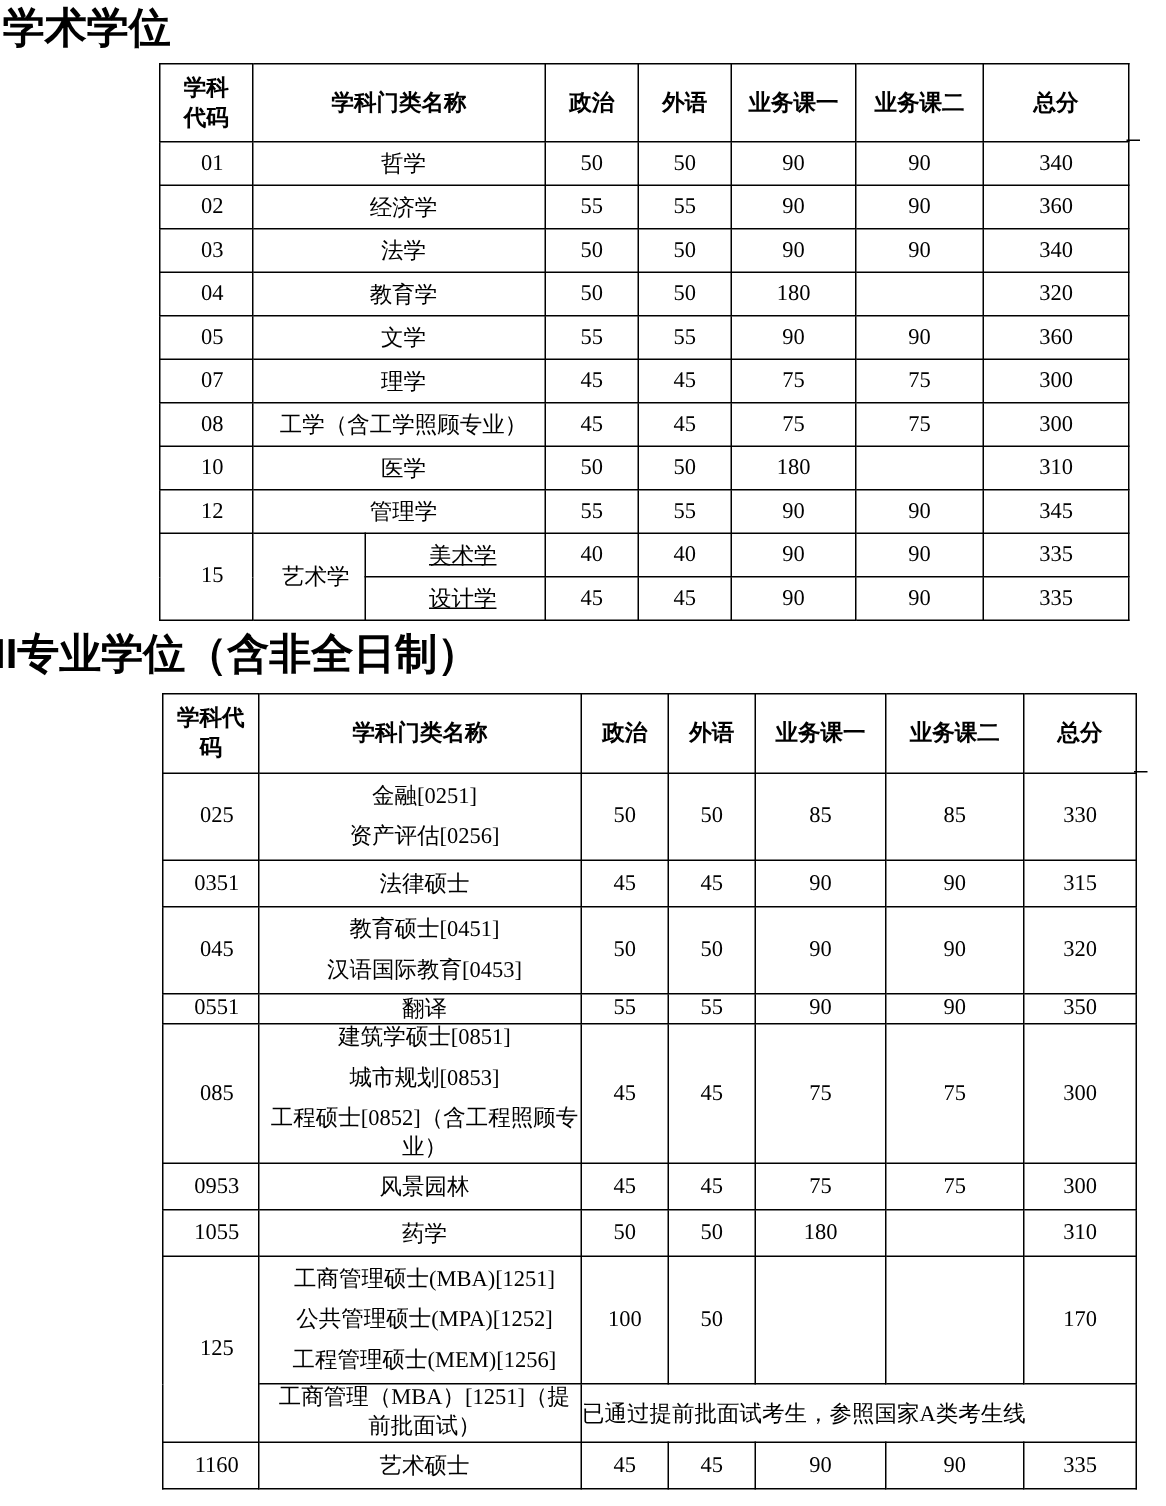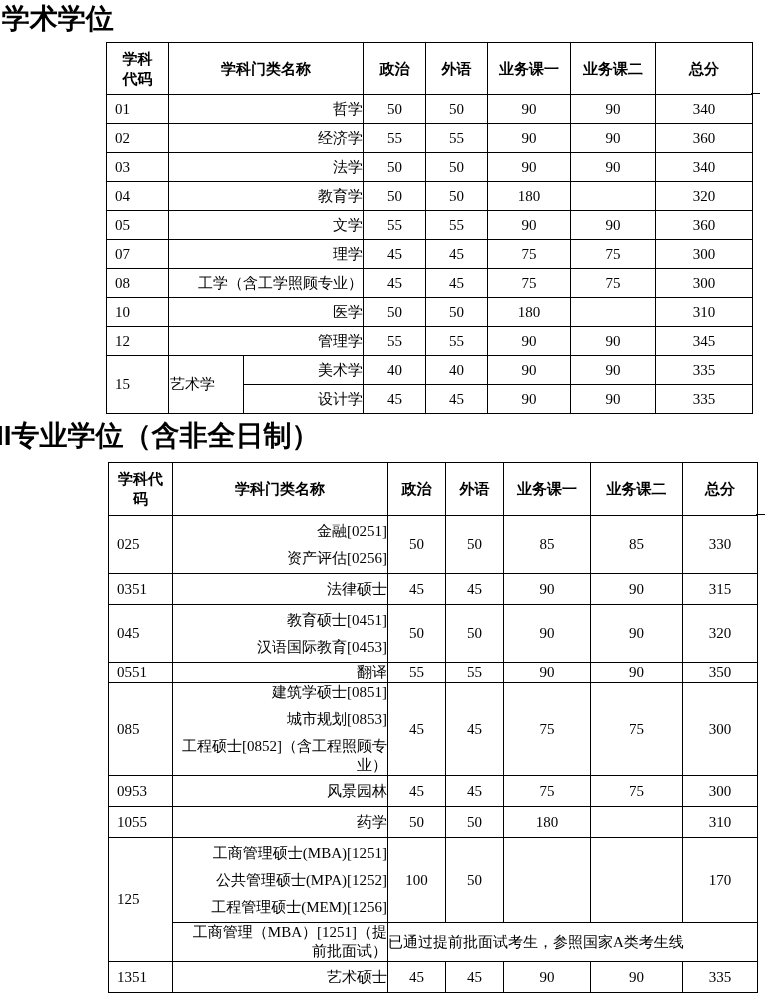--- a/index.html
+++ b/index.html
@@ -23,24 +23,24 @@
   #table1 { left:106px; top:42px;  width:646px; }
   #table2 { left:108px; top:462px; width:649px; }
 
   td,th { border:1px solid #000; padding:0; vertical-align:middle; overflow:hidden; }
   th { font-weight:bold; text-align:center; white-space:pre-line; line-height:20px; font-size:15px; }
 
   #table1 thead tr { height:52px; }
   #table1 tbody tr { height:29px; }
   #table2 thead tr { height:53px; }
 
-  .code  { text-align:left; padding-left:8px; }
-  .name  { text-align:right; padding-left:6px; }
-  .group { text-align:left; padding-left:1px; }
-  .sub   { padding-left:10px; }
+  .code  { text-align:center; padding-left:8px; }
+  .name  { text-align:center; padding-left:6px; }
+  .group { text-align:left; padding-left:19px; }
+  .sub   { padding-left:10px;text-decoration:underline; }
   .num   { text-align:center; }
   .note  { }
   .pline { line-height:19px; }
   .pline + .pline { margin-top:8px; }
 
   .stub { position:absolute; background:#000; width:9px; height:1px; }
 </style>
 </head>
 <body>
 
@@ -281,21 +281,21 @@
       <td class="num">50</td>
       <td class="num"></td>
       <td class="num"></td>
       <td class="num">170</td>
     </tr>
     <tr style="height:39px">
       <td class="name" style="line-height:19px">工商管理（MBA）[1251]（提前批面试）</td>
       <td class="note" colspan="5">已通过提前批面试考生，参照国家A类考生线</td>
     </tr>
     <tr style="height:31px">
-      <td class="code">1351</td>
+      <td class="code">1160</td>
       <td class="name">艺术硕士</td>
       <td class="num">45</td>
       <td class="num">45</td>
       <td class="num">90</td>
       <td class="num">90</td>
       <td class="num">335</td>
     </tr>
   </tbody>
 </table>
 

